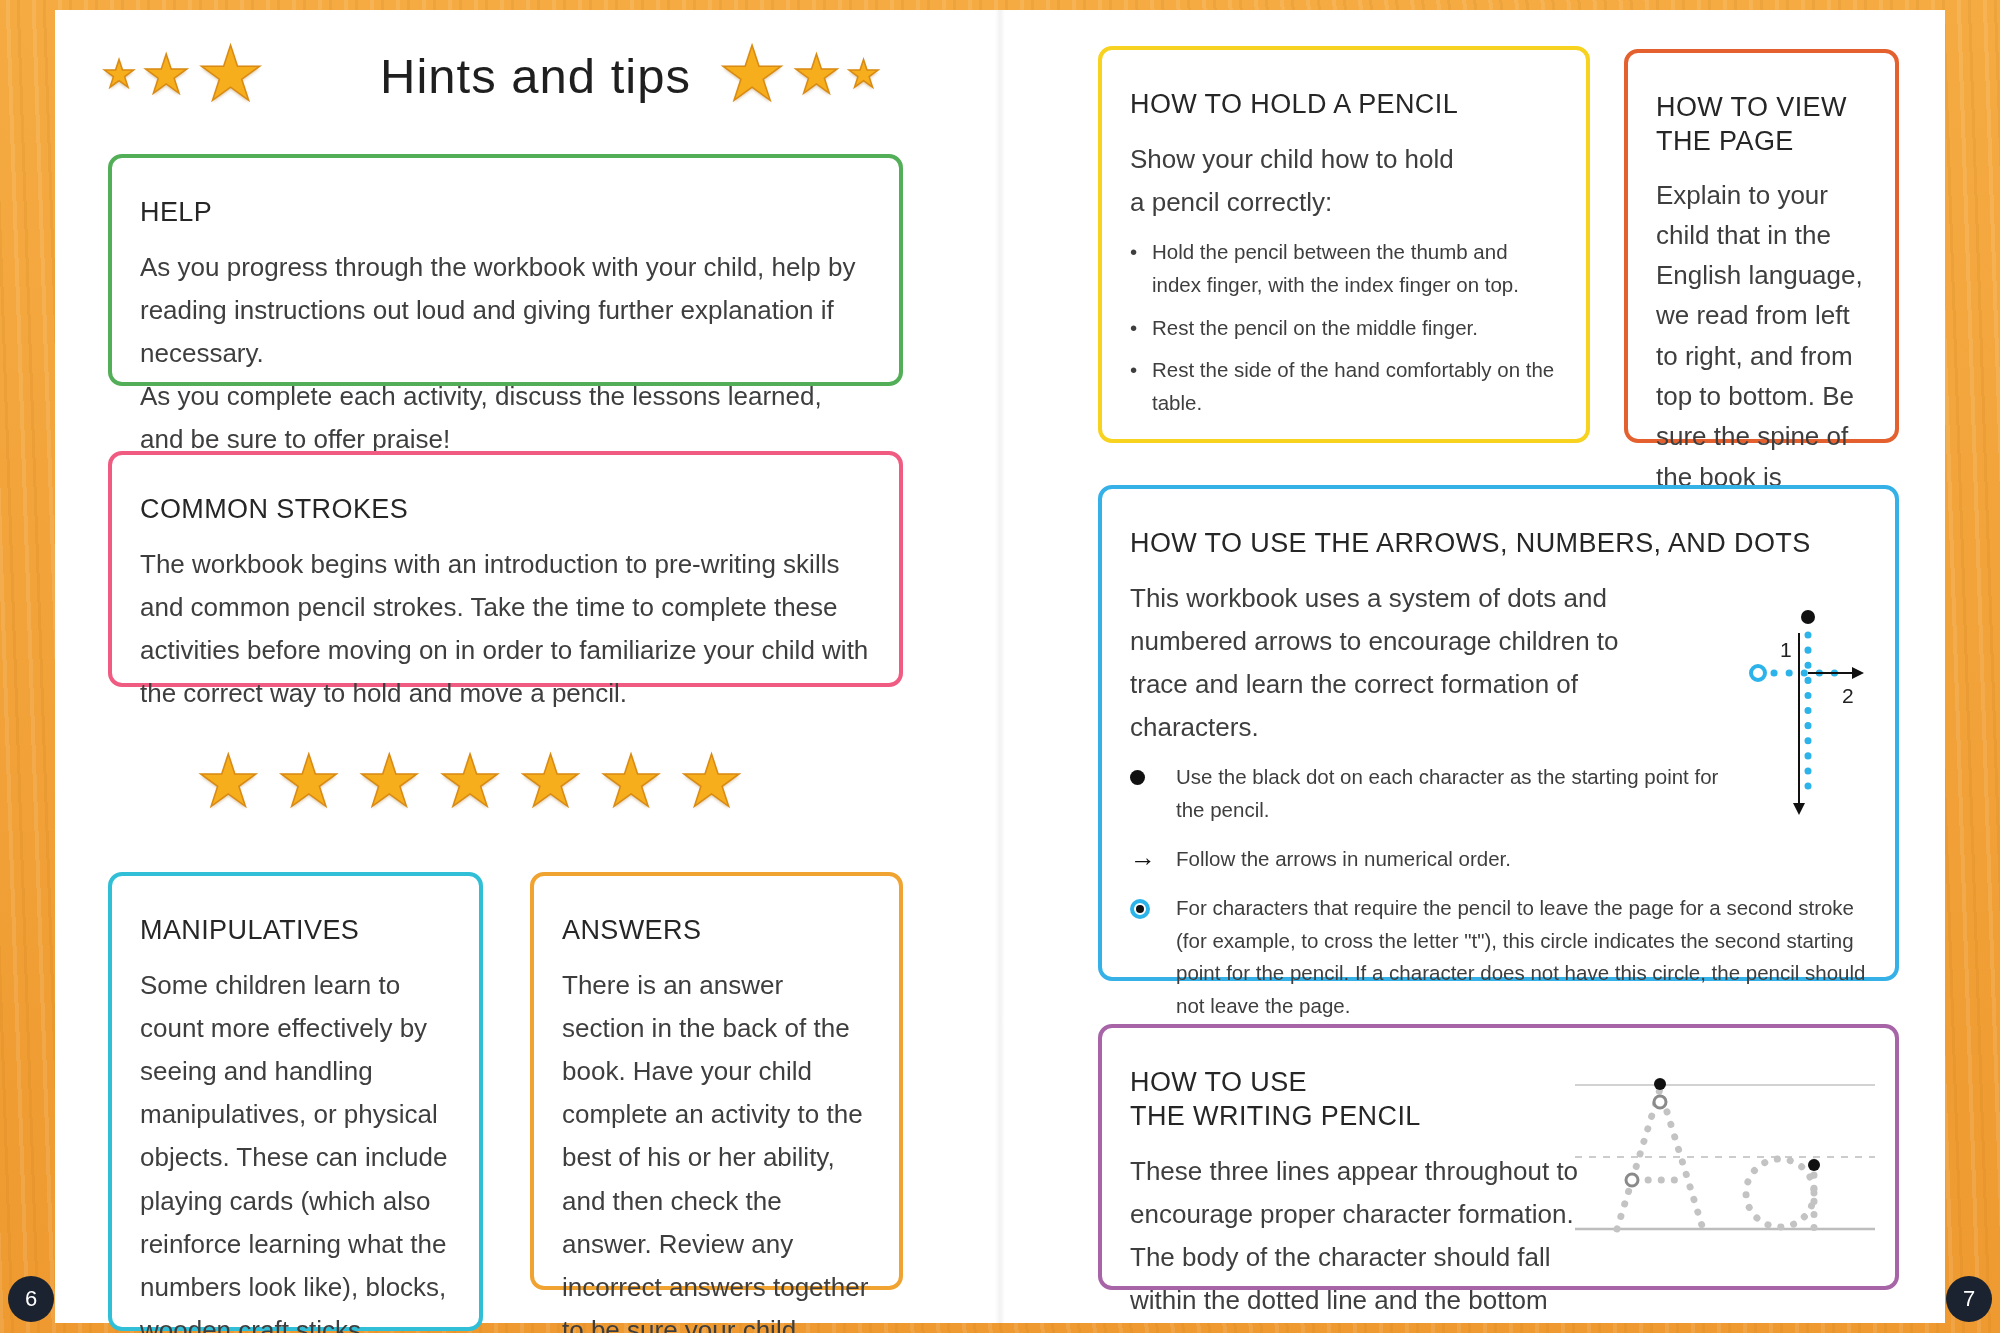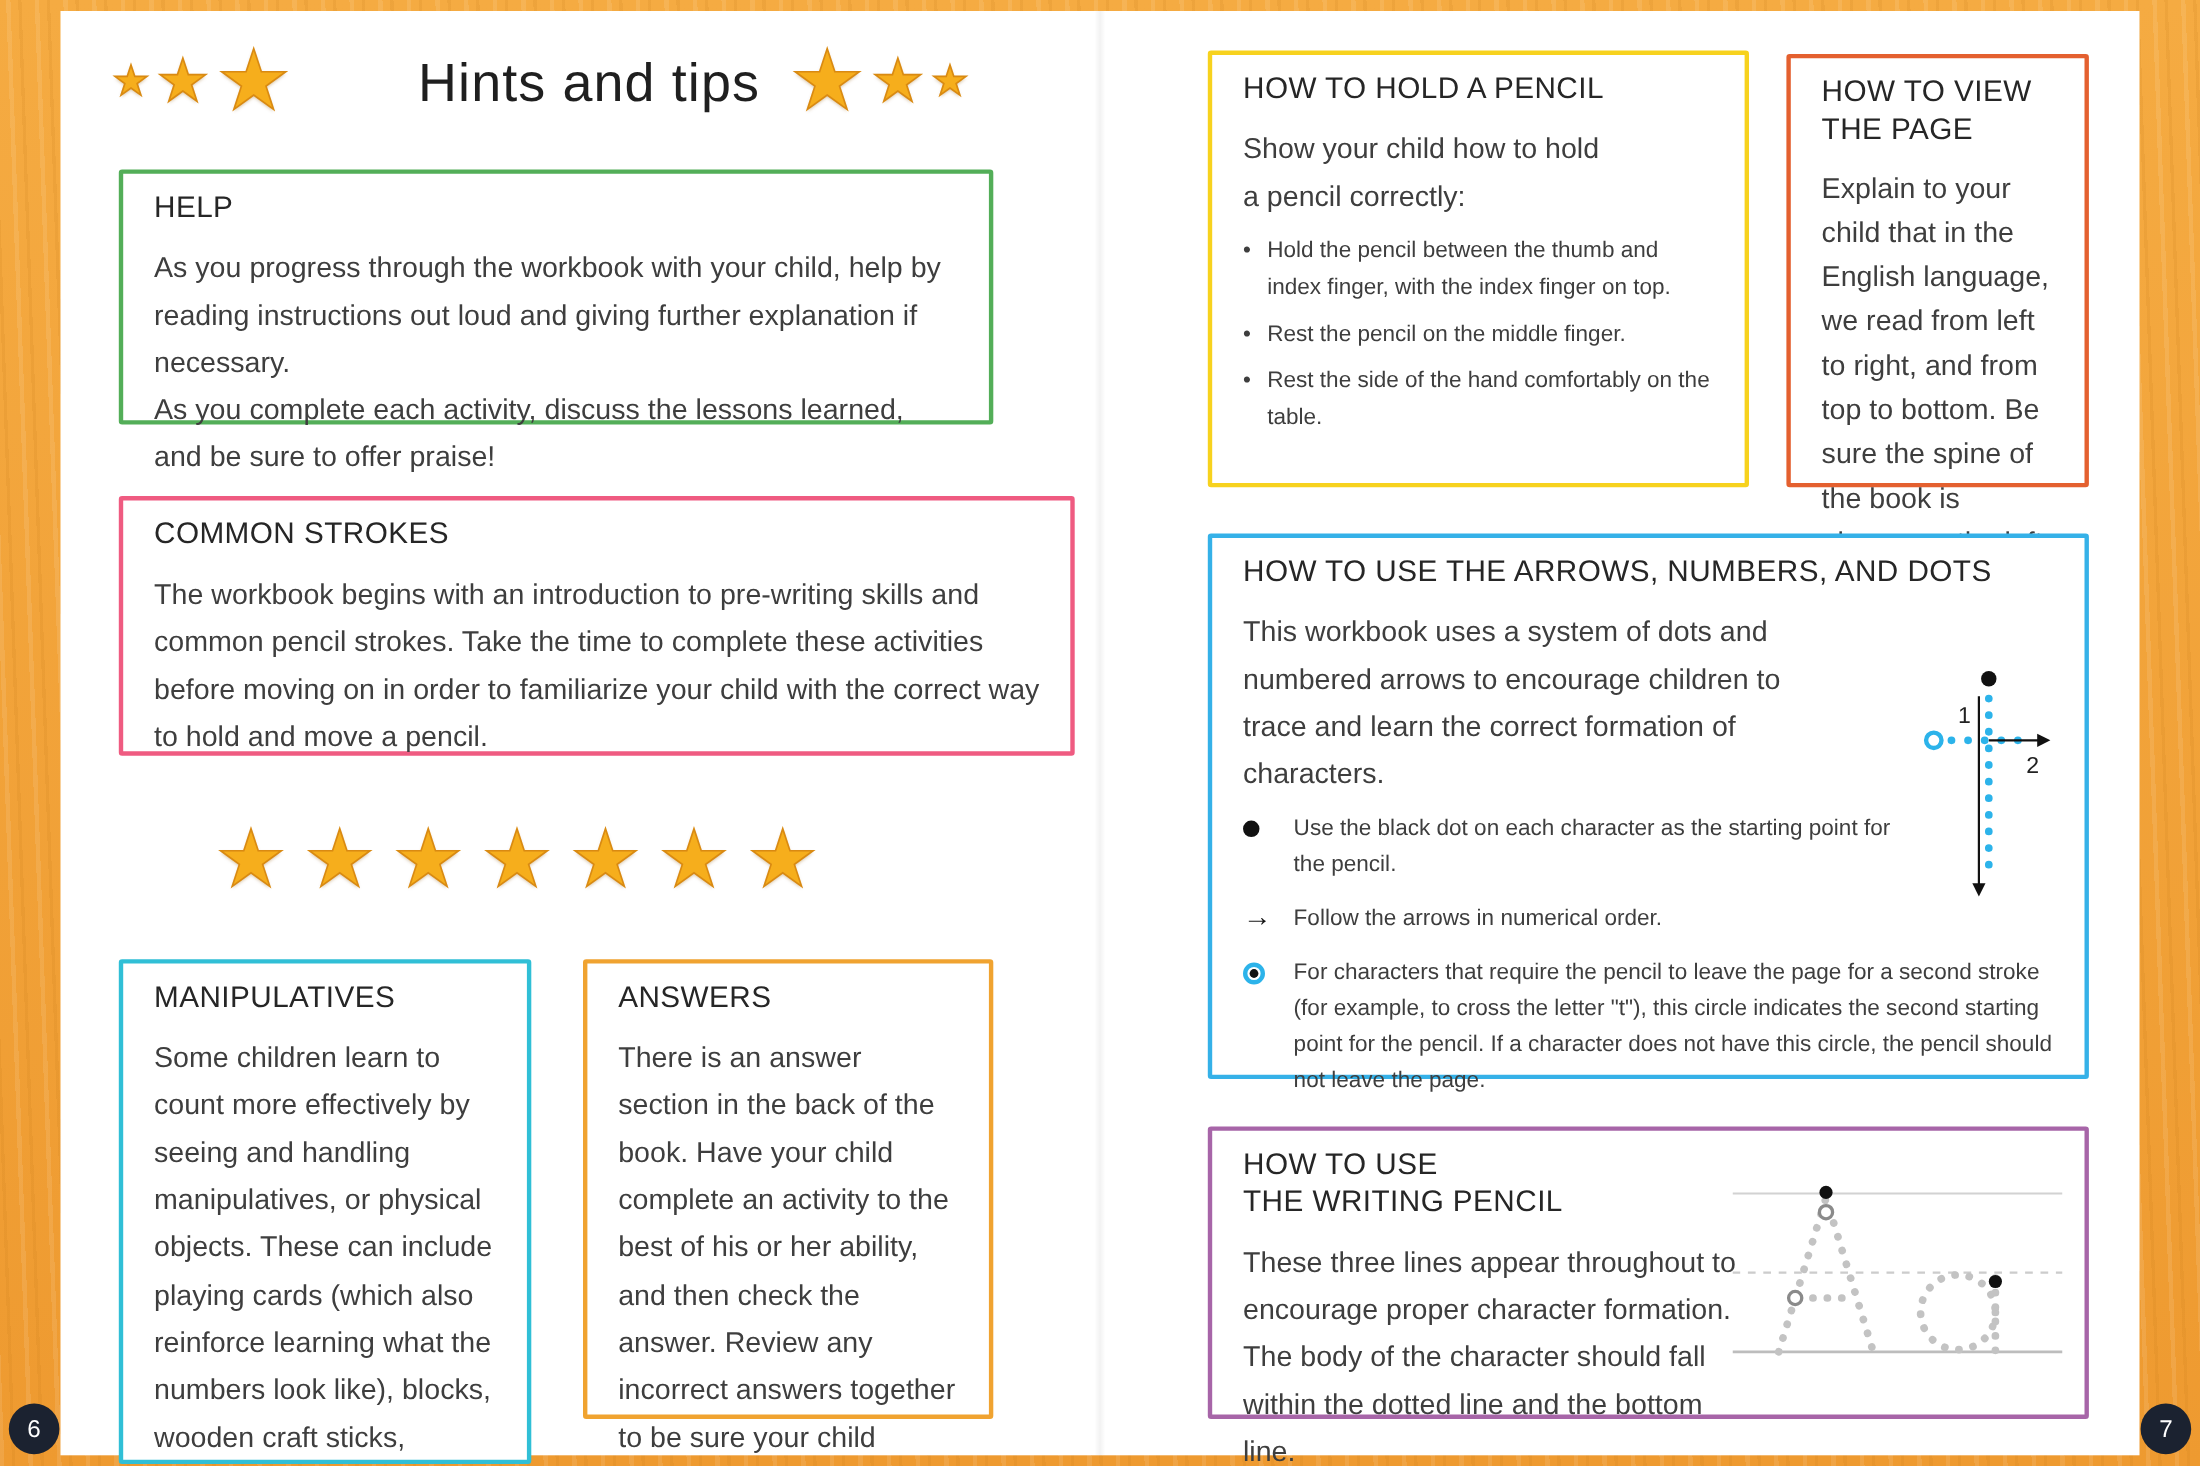--- a/index.html
+++ b/index.html
@@ -21,28 +21,28 @@
     font-size:49px;letter-spacing:1px;color:#1f1f1f;}
 
   .star{color:#F6AE1C;-webkit-text-stroke:1.5px #D98A12;
     text-shadow:0 2px 3px rgba(140,85,0,.35);line-height:1;display:inline-block;}
   .stars-row{position:absolute;display:flex;align-items:center;}
   .stars-left{left:102px;top:32px;gap:6px;height:84px;}
   .stars-right{left:718px;top:32px;gap:6px;height:84px;}
   .stars-band{left:196px;top:741px;gap:16px;height:80px;}
   .st-s{font-size:38px;} .st-m{font-size:54px;} .st-l{font-size:76px;} .st-b{font-size:72px;}
 
-  .box{position:absolute;background:#fff;border:4px solid #999;border-radius:3px;
-    padding:14px 28px 22px;box-sizing:border-box;}
+  .box{position:absolute;background:#fff;border:4px solid #999;border-radius:14px;
+    padding:38px 28px 22px;box-sizing:border-box;}
   .box h2{font-size:27px;font-weight:400;letter-spacing:.4px;color:#262626;
     margin:0 0 16px;white-space:pre-line;line-height:1.25;}
   .box p{margin:0;font-size:26px;line-height:1.66;color:#3e3e3e;white-space:pre-line;}
 
   .help-box{left:108px;top:154px;width:795px;height:232px;border-color:#53AE58;}
-  .strokes-box{left:108px;top:451px;width:869px;height:236px;border-color:#EF5B81;}
+  .strokes-box{left:108px;top:451px;width:795px;height:236px;border-color:#EF5B81;}
   .manip-box{left:108px;top:872px;width:375px;height:459px;border-color:#30BFD6;}
   .answers-box{left:530px;top:872px;width:373px;height:418px;border-color:#F0A330;}
   .pencil-box{left:1098px;top:46px;width:492px;height:397px;border-color:#F7D21E;}
   .view-box{left:1624px;top:49px;width:275px;height:394px;border-color:#E4602F;}
   .view-box p{line-height:1.55;}
   .arrows-box{left:1098px;top:485px;width:801px;height:496px;border-color:#35B1E8;}
   .lines-box{left:1098px;top:1024px;width:801px;height:266px;border-color:#A765A8;}
 
   .pencil-intro{max-width:330px;}
   .arrows-intro{max-width:540px;}

